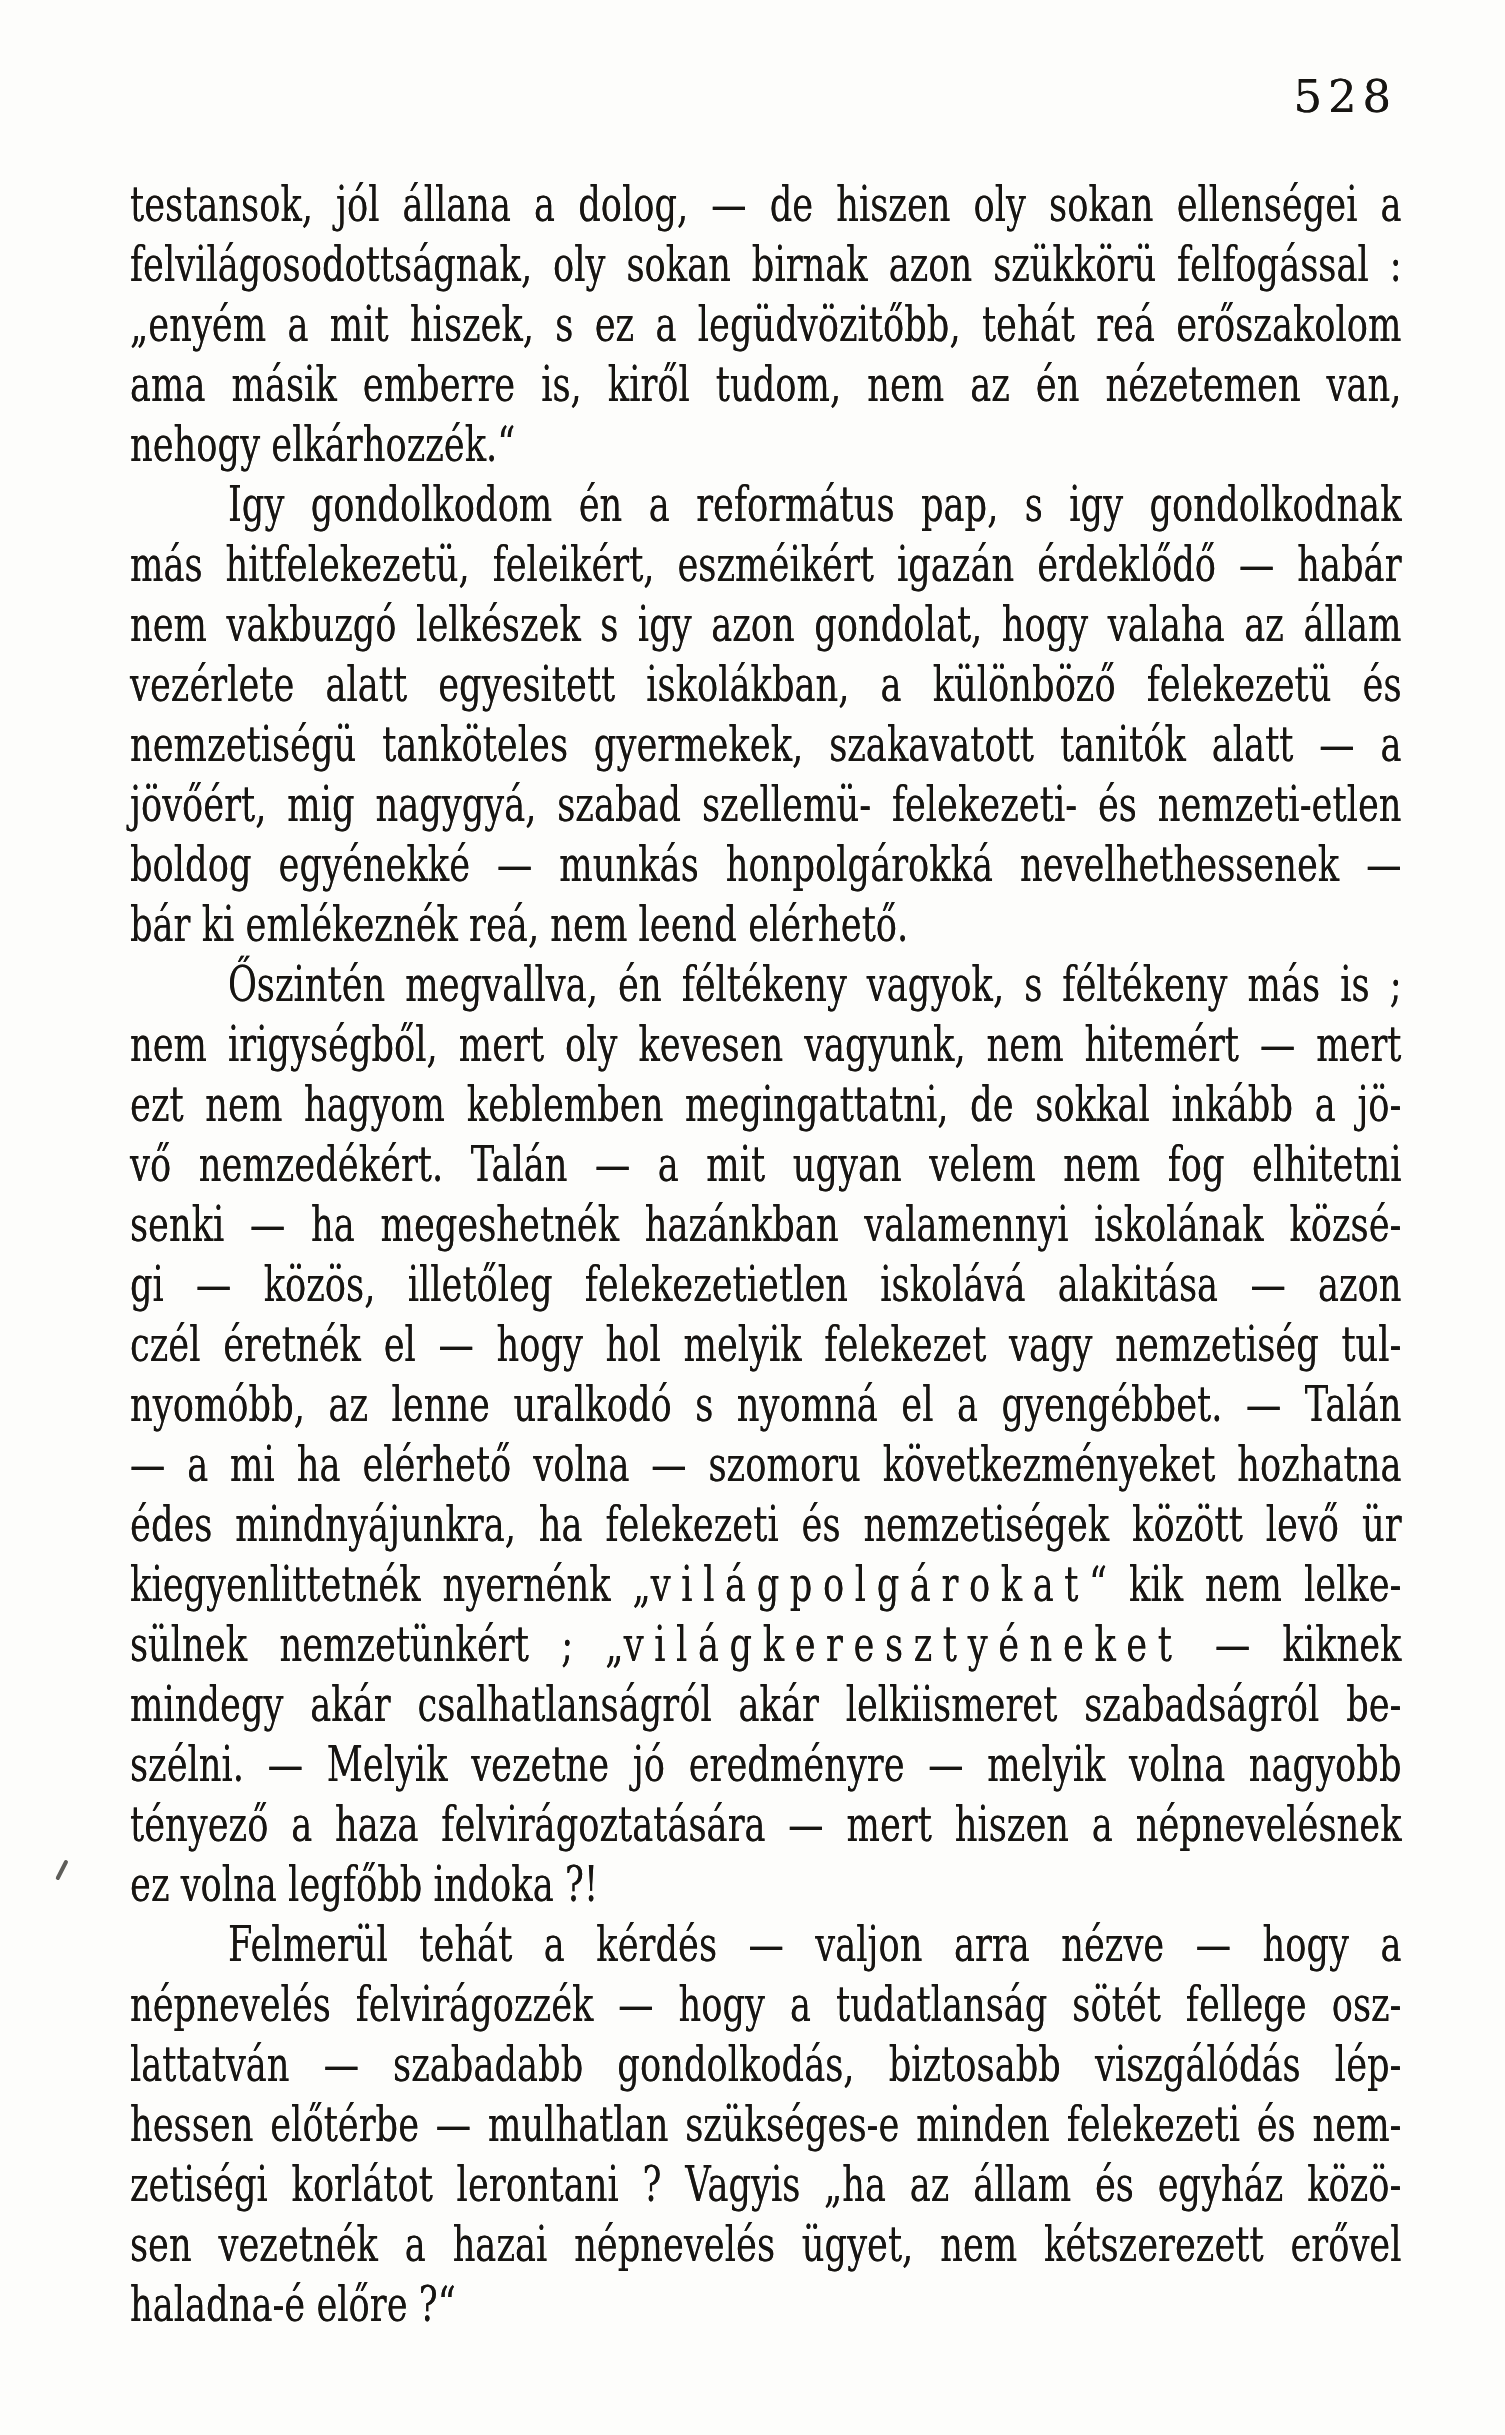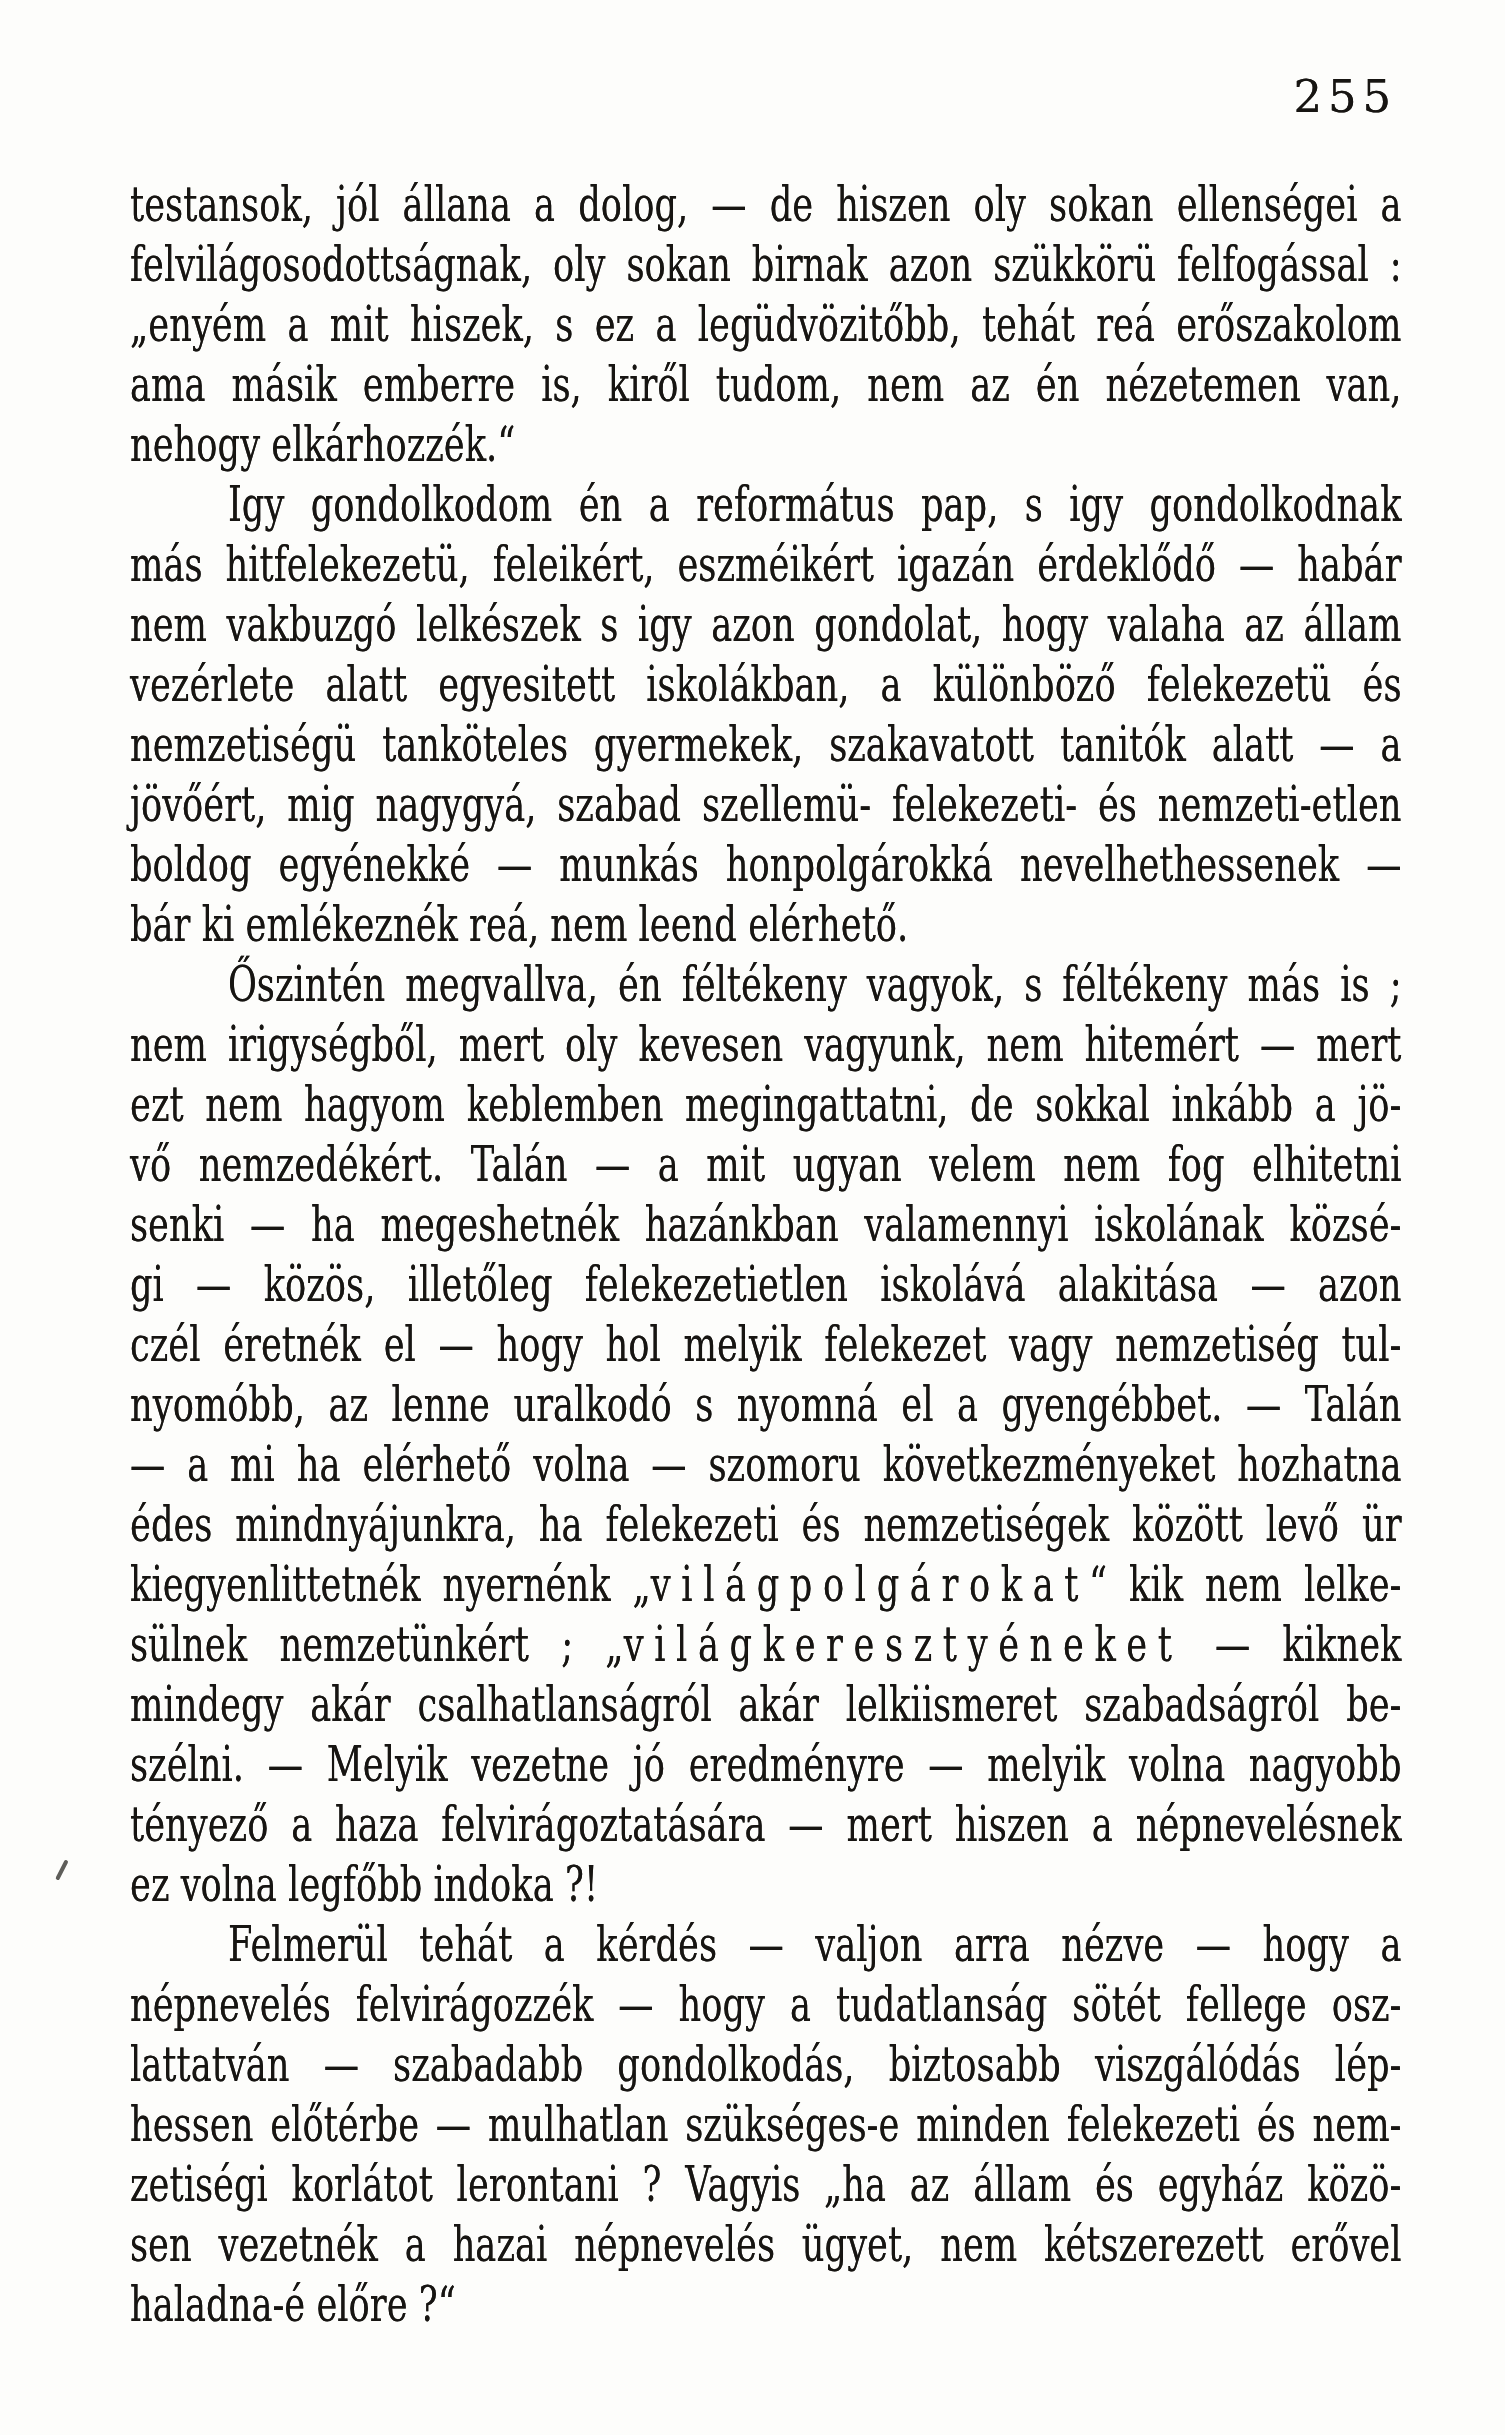--- a/index.html
+++ b/index.html
@@ -33,21 +33,21 @@
   .stray-mark{
     position:absolute;left:60px;top:1859px;
     width:3.9px;height:21.5px;background:#2a2824;border-radius:2px;
     transform:rotate(27deg);opacity:.75;
   }
 </style>
 </head>
 <body>
 
 <div class="page">
-  <div class="page-number">255</div>
+  <div class="page-number">528</div>
 
   <div class="text-block">
       <div class="line"><span>testansok, jól állana a dolog, — de hiszen oly sokan ellenségei a</span></div>
       <div class="line"><span>felvilágosodottságnak, oly sokan birnak azon szükkörü felfogással :</span></div>
       <div class="line"><span>„enyém a mit hiszek, s ez a legüdvözitőbb, tehát reá erőszakolom</span></div>
       <div class="line"><span>ama másik emberre is, kiről tudom, nem az én nézetemen van,</span></div>
       <div class="line para-end"><span>nehogy elkárhozzék.“</span></div>
       <div class="line indent"><span>Igy gondolkodom én a református pap, s igy gondolkodnak</span></div>
       <div class="line"><span>más hitfelekezetü, feleikért, eszméikért igazán érdeklődő — habár</span></div>
       <div class="line"><span>nem vakbuzgó lelkészek s igy azon gondolat, hogy valaha az állam</span></div>

